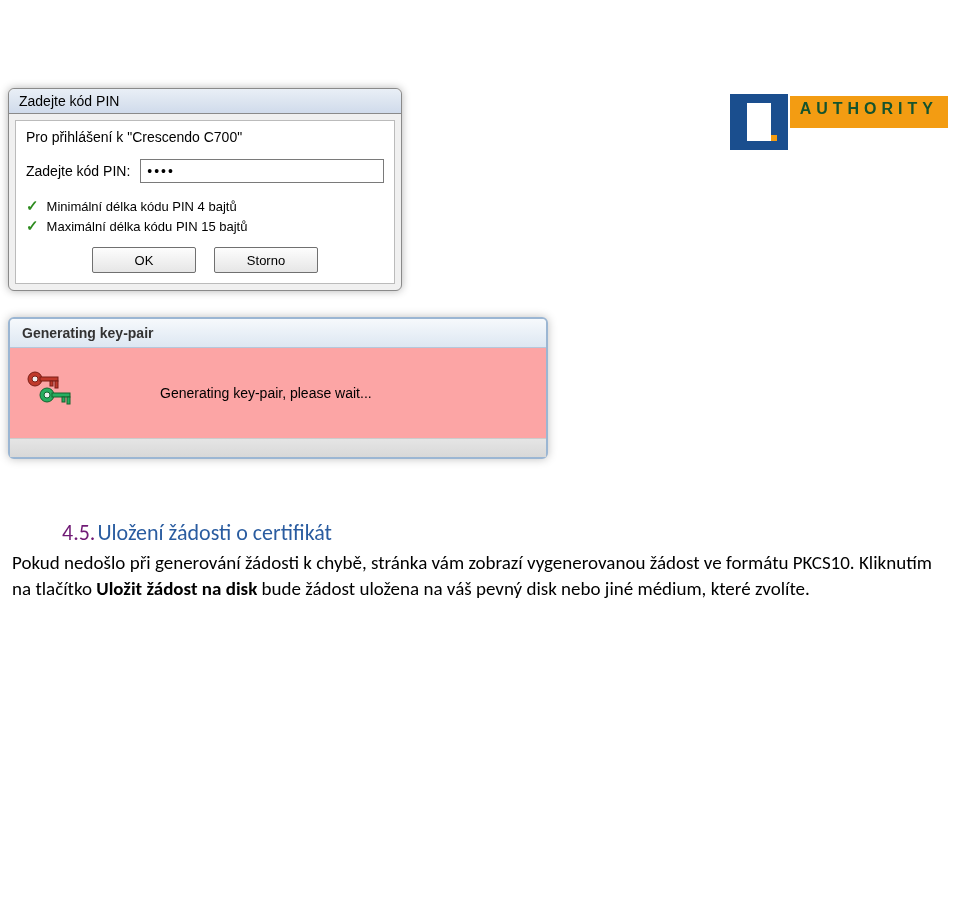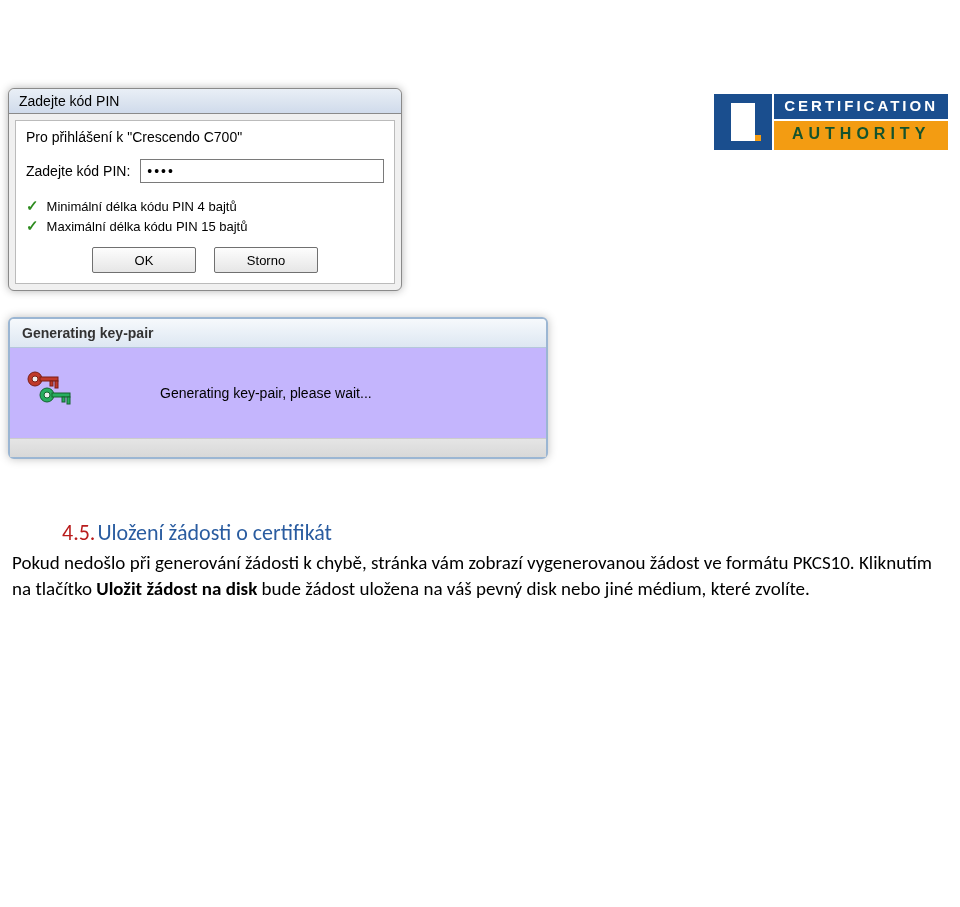--- a/index.html
+++ b/index.html
@@ -178,21 +178,21 @@
     padding: 6px 12px;
     font-size: 14px;
     font-weight: bold;
     color: #333;
   }
   .gen-body {
     display: flex;
     align-items: center;
     height: 90px;
     padding: 0 14px;
-    background: #c4b5fd;
+    background: #fca5a5;
   }
   .keys {
     position: relative;
     width: 56px;
     height: 54px;
     flex-shrink: 0;
   }
   .key {
     position: absolute;
   }
@@ -208,21 +208,21 @@
     background: linear-gradient(#e5e5e5, #d8d8d8);
     border-top: 1px solid #ccc;
   }
 
   
   .section-row {
     margin: 60px 12px 0 62px;
     font-size: 22px;
   }
   .sec-num {
-    color: #b91c1c;
+    color: #701a75;
     font-weight: 500;
   }
   .sec-title {
     color: #2a5ca0;
     font-weight: 500;
     margin-left: 2px;
   }
   .para-after {
     margin: 4px 12px 0 12px;
     font-size: 19px;
@@ -234,21 +234,20 @@
 </style>
 </head>
 <body>
 <div class="page">
 
   <div class="logo-wrap">
     <div class="logo-left">
       <div class="logo-left-inner"></div>
     </div>
     <div class="logo-right">
-      <div class="logo-cert">CERTIFICATION</div>
       <div class="logo-auth">AUTHORITY</div>
     </div>
   </div>
 
   <div class="dialog-pin">
     <div class="titlebar">Zadejte kód PIN</div>
     <div class="dialog-body">
       <div class="prompt-line">Pro přihlášení k "Crescendo C700"</div>
       <div class="pin-row">
         <span class="pin-label">Zadejte kód PIN:</span>

